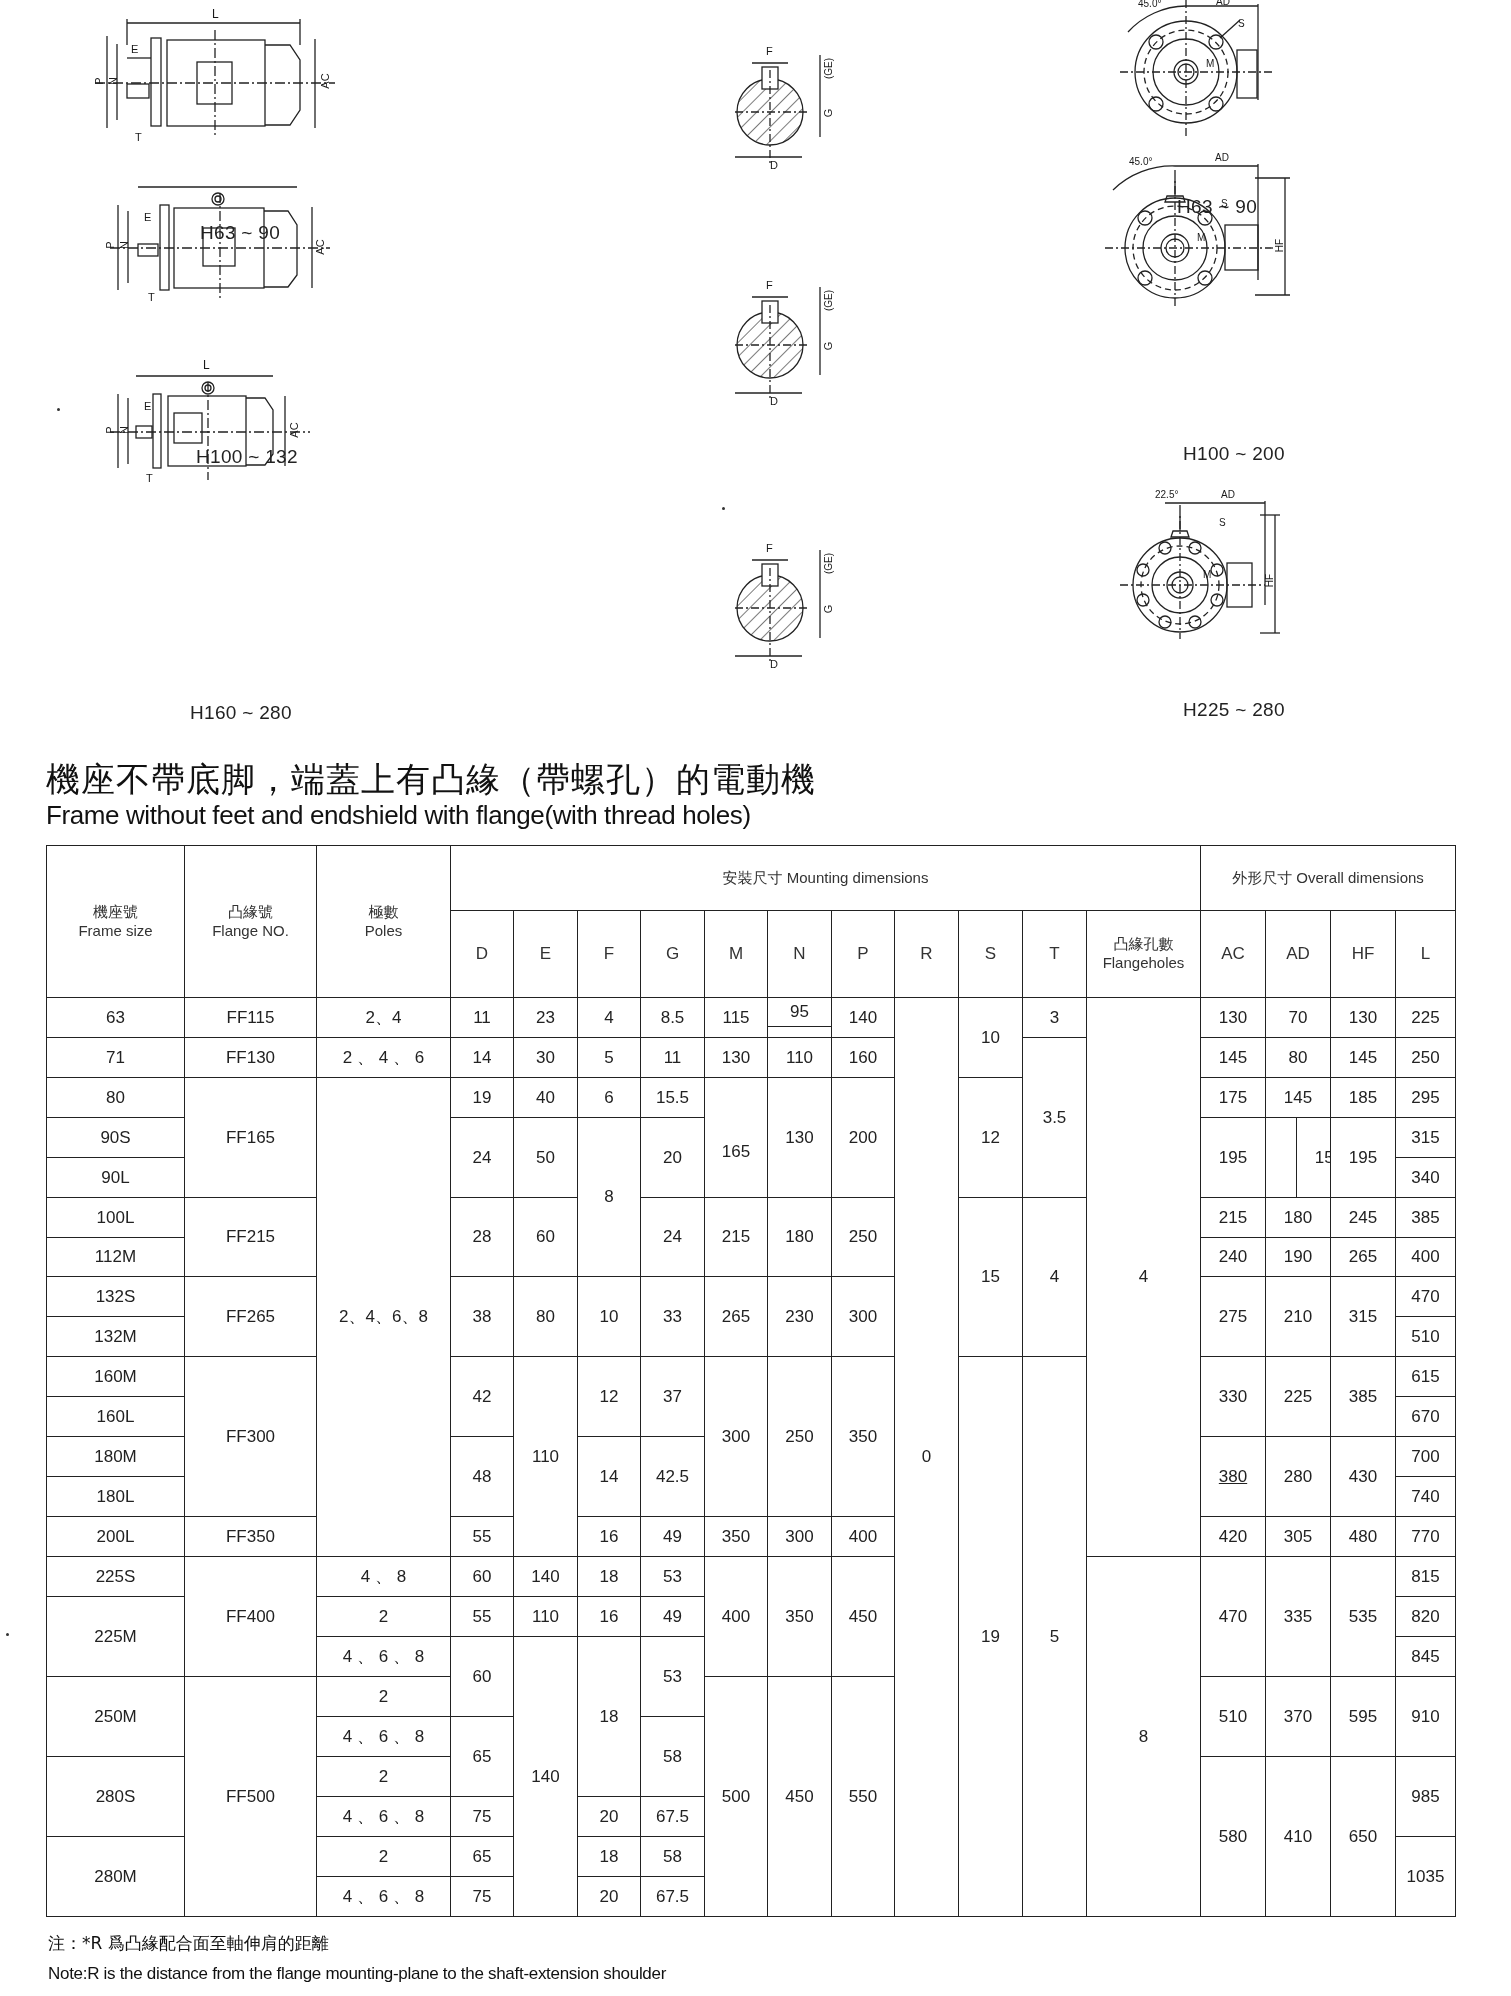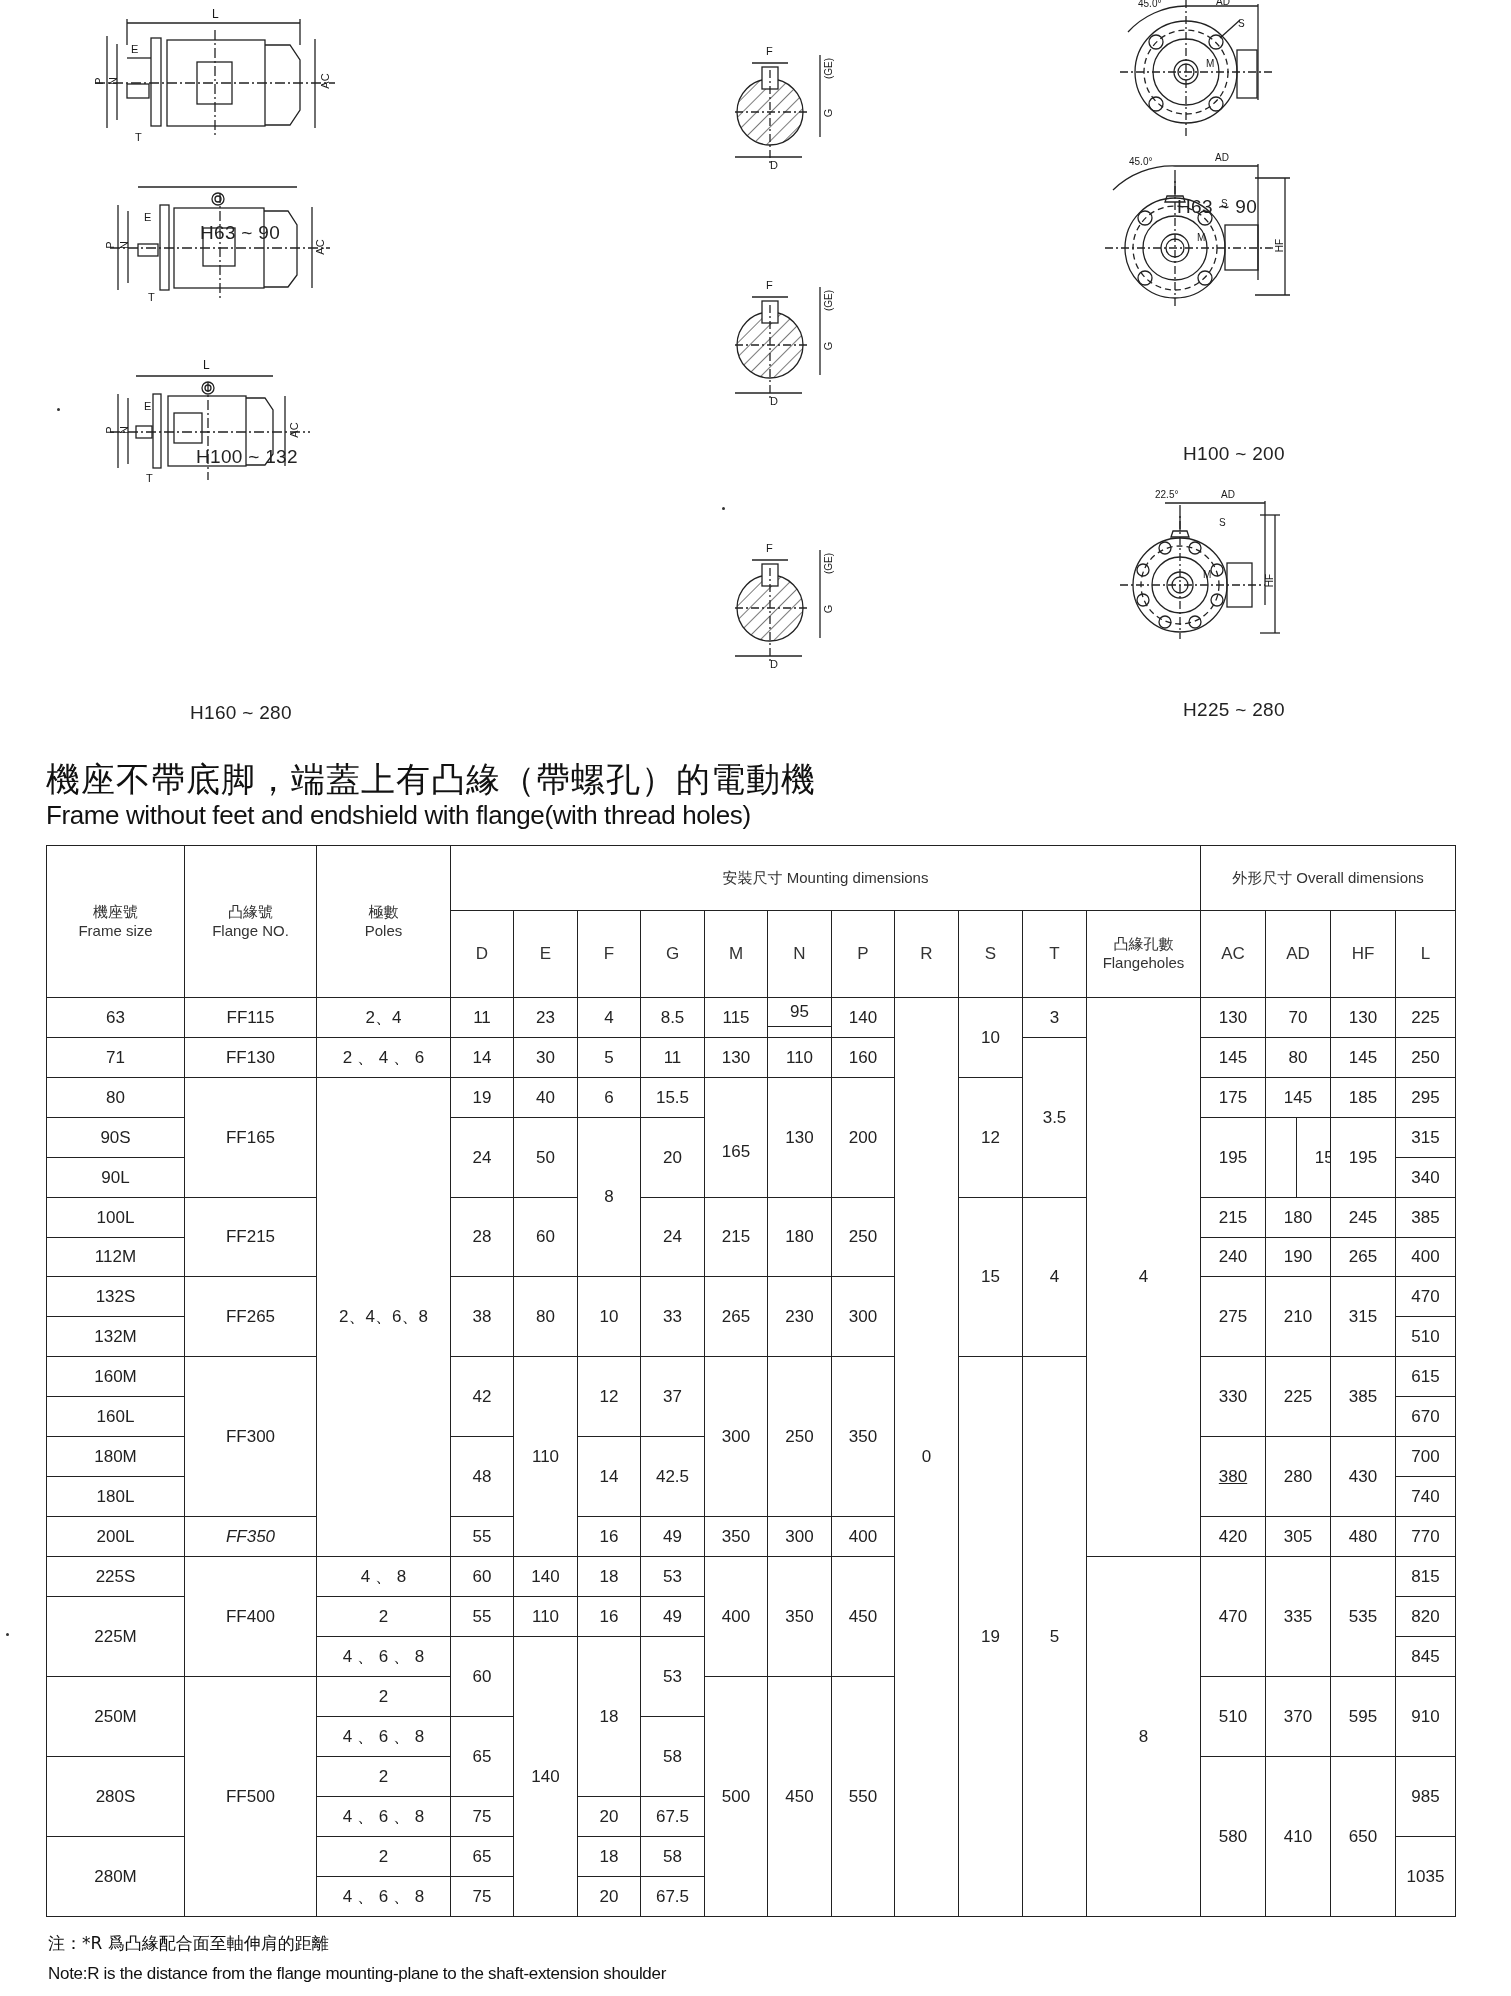--- a/index.html
+++ b/index.html
@@ -287,21 +287,21 @@
     <div class="cell" style="left: 46px; top: 1596px; width: 139px; height: 81px; white-space: pre-line;">225M</div>
     <div class="cell" style="left: 46px; top: 1676px; width: 139px; height: 81px; white-space: pre-line;">250M</div>
     <div class="cell" style="left: 46px; top: 1756px; width: 139px; height: 81px; white-space: pre-line;">280S</div>
     <div class="cell" style="left: 46px; top: 1836px; width: 139px; height: 81px; white-space: pre-line;">280M</div>
     <div class="cell" style="left: 184px; top: 997px; width: 133px; height: 41px; white-space: pre-line;">FF115</div>
     <div class="cell" style="left: 184px; top: 1037px; width: 133px; height: 41px; white-space: pre-line;">FF130</div>
     <div class="cell" style="left: 184px; top: 1077px; width: 133px; height: 121px; white-space: pre-line;">FF165</div>
     <div class="cell" style="left: 184px; top: 1197px; width: 133px; height: 80px; white-space: pre-line;">FF215</div>
     <div class="cell" style="left: 184px; top: 1276px; width: 133px; height: 81px; white-space: pre-line;">FF265</div>
     <div class="cell" style="left: 184px; top: 1356px; width: 133px; height: 161px; white-space: pre-line;">FF300</div>
-    <div class="cell" style="left: 184px; top: 1516px; width: 133px; height: 41px; white-space: pre-line; font-style: italic;">FF350</div>
+    <div class="cell" style="left: 184px; top: 1516px; width: 133px; height: 41px; white-space: pre-line;">FF350</div>
     <div class="cell" style="left: 184px; top: 1556px; width: 133px; height: 121px; white-space: pre-line;">FF400</div>
     <div class="cell" style="left: 184px; top: 1676px; width: 133px; height: 241px; white-space: pre-line;">FF500</div>
     <div class="cell" style="left: 316px; top: 997px; width: 135px; height: 41px; white-space: pre-line;">2、4</div>
     <div class="cell" style="left: 316px; top: 1037px; width: 135px; height: 41px; white-space: pre-line;">2 、 4 、 6</div>
     <div class="cell" style="left: 316px; top: 1077px; width: 135px; height: 480px; white-space: pre-line;">2、4、6、8</div>
     <div class="cell" style="left: 316px; top: 1556px; width: 135px; height: 41px; white-space: pre-line;">4 、 8</div>
     <div class="cell" style="left: 316px; top: 1596px; width: 135px; height: 41px; white-space: pre-line;">2</div>
     <div class="cell" style="left: 316px; top: 1636px; width: 135px; height: 41px; white-space: pre-line;">4 、 6 、 8</div>
     <div class="cell" style="left: 316px; top: 1676px; width: 135px; height: 41px; white-space: pre-line;">2</div>
     <div class="cell" style="left: 316px; top: 1716px; width: 135px; height: 41px; white-space: pre-line;">4 、 6 、 8</div>

